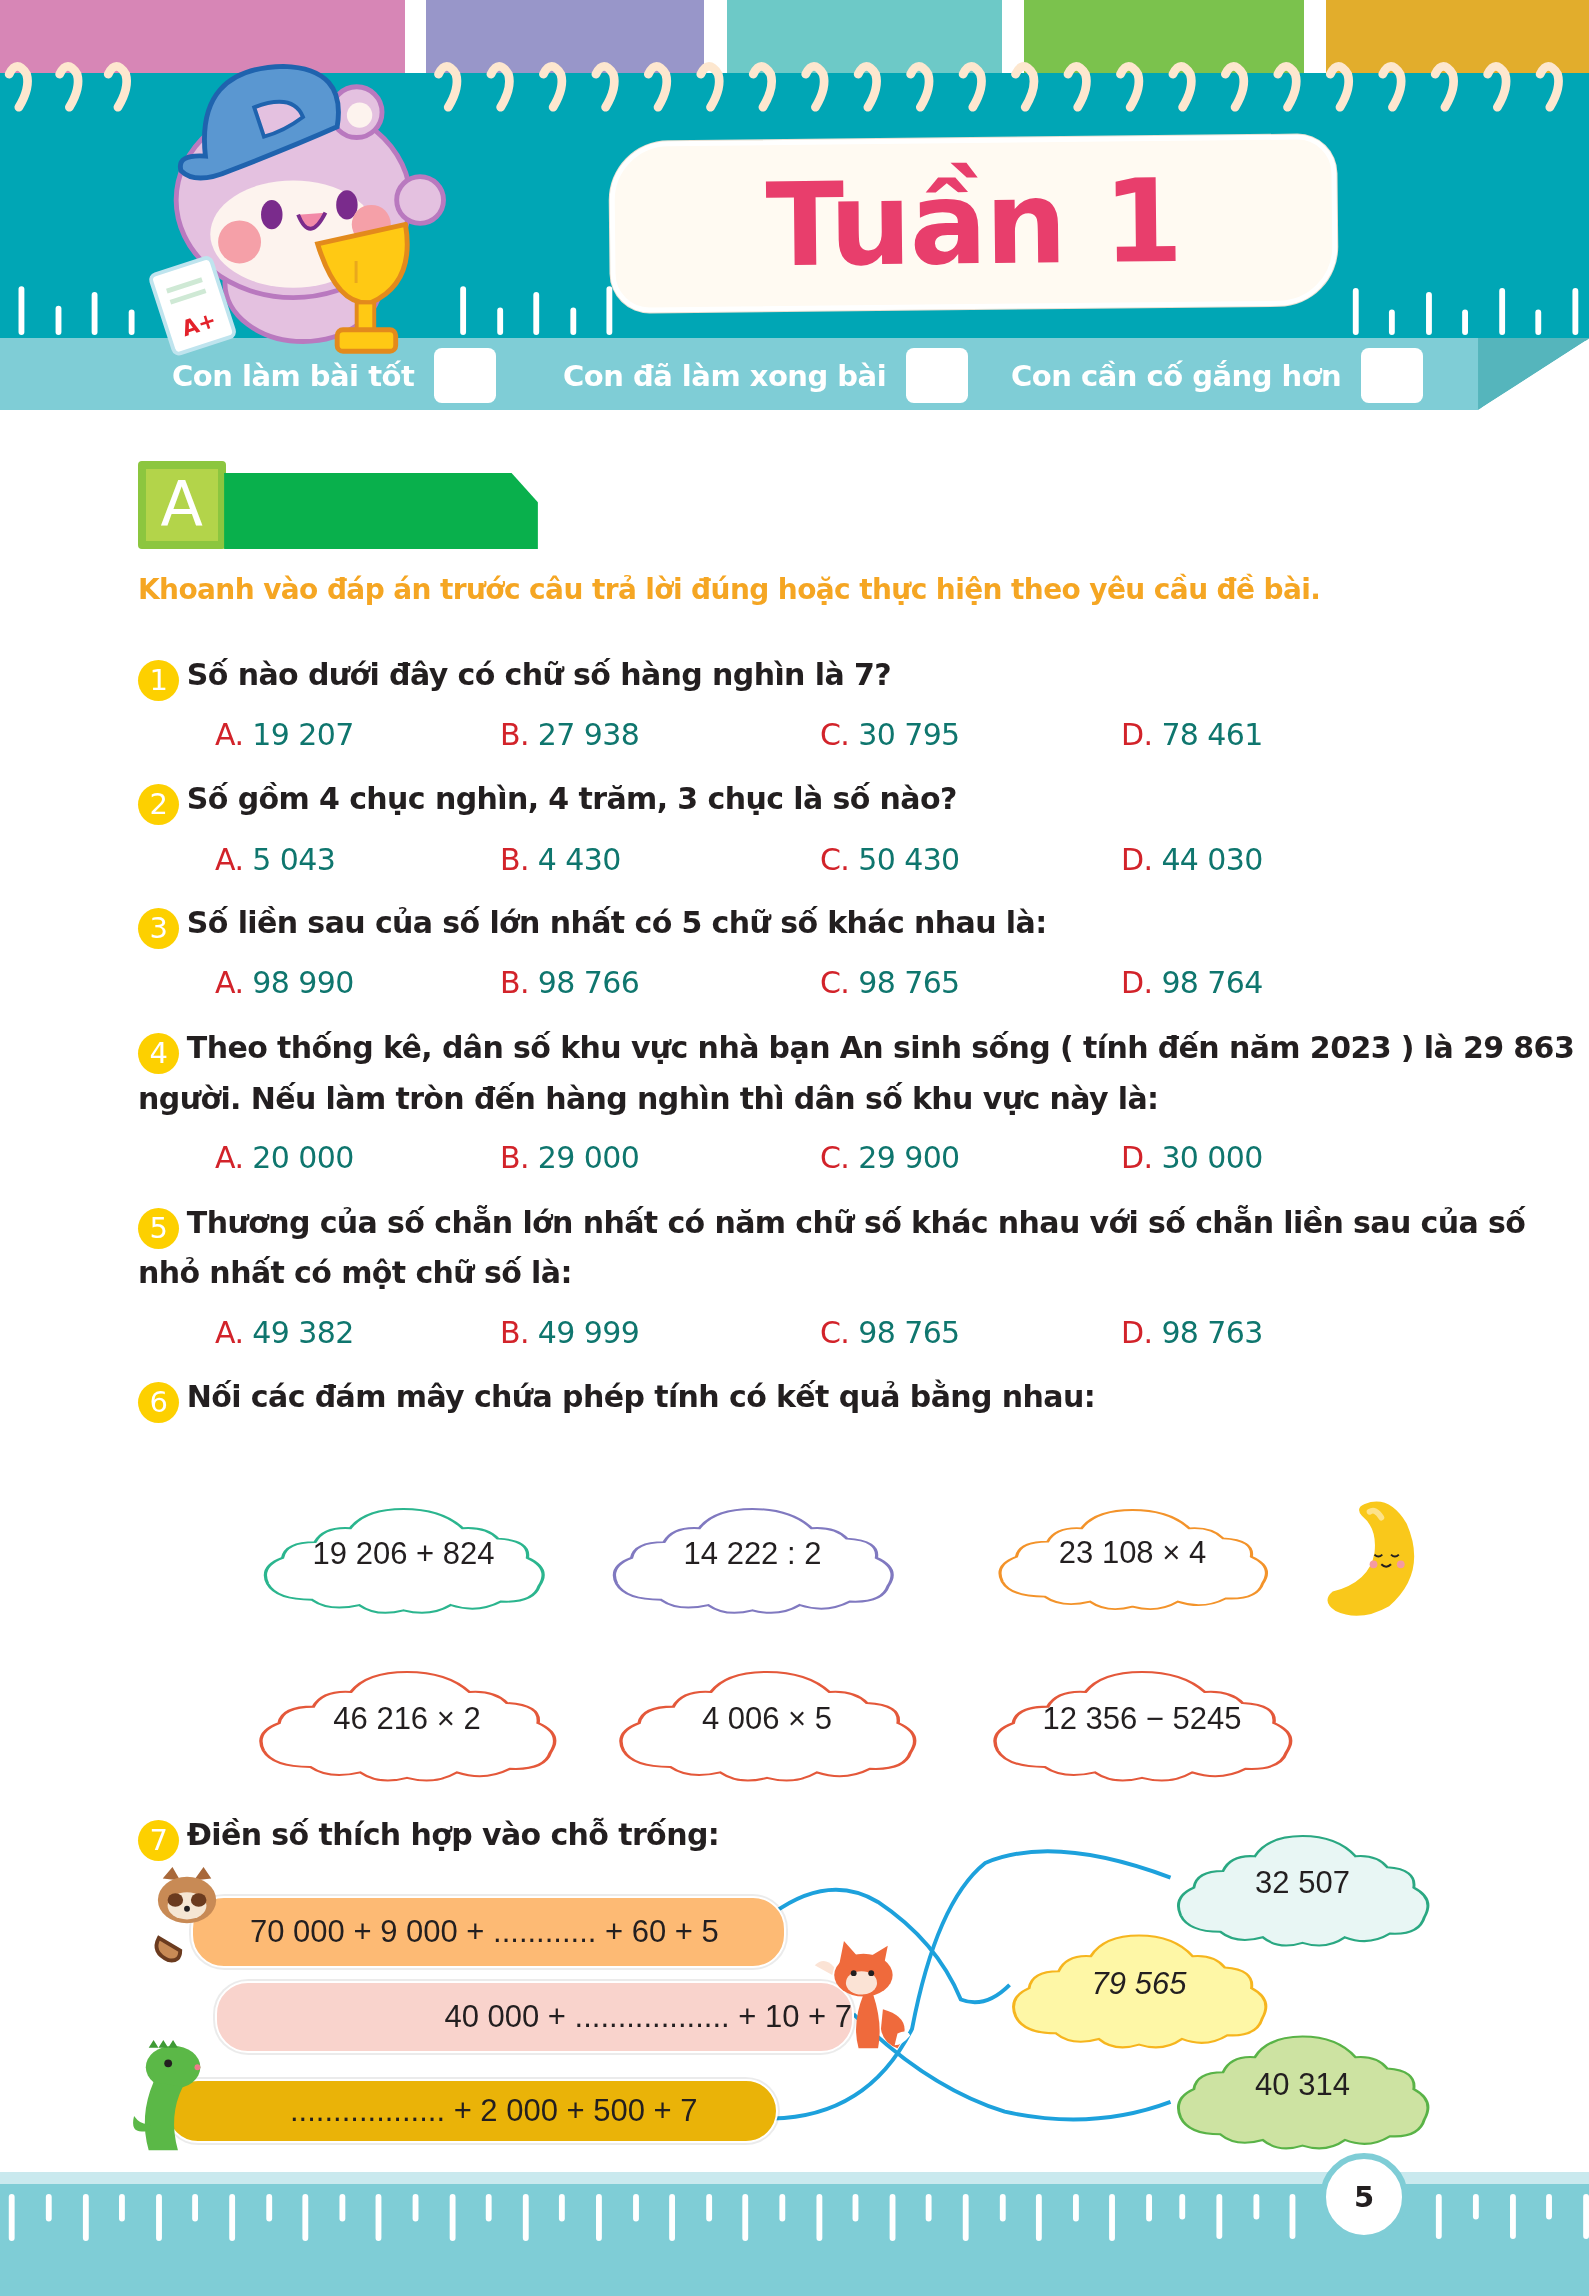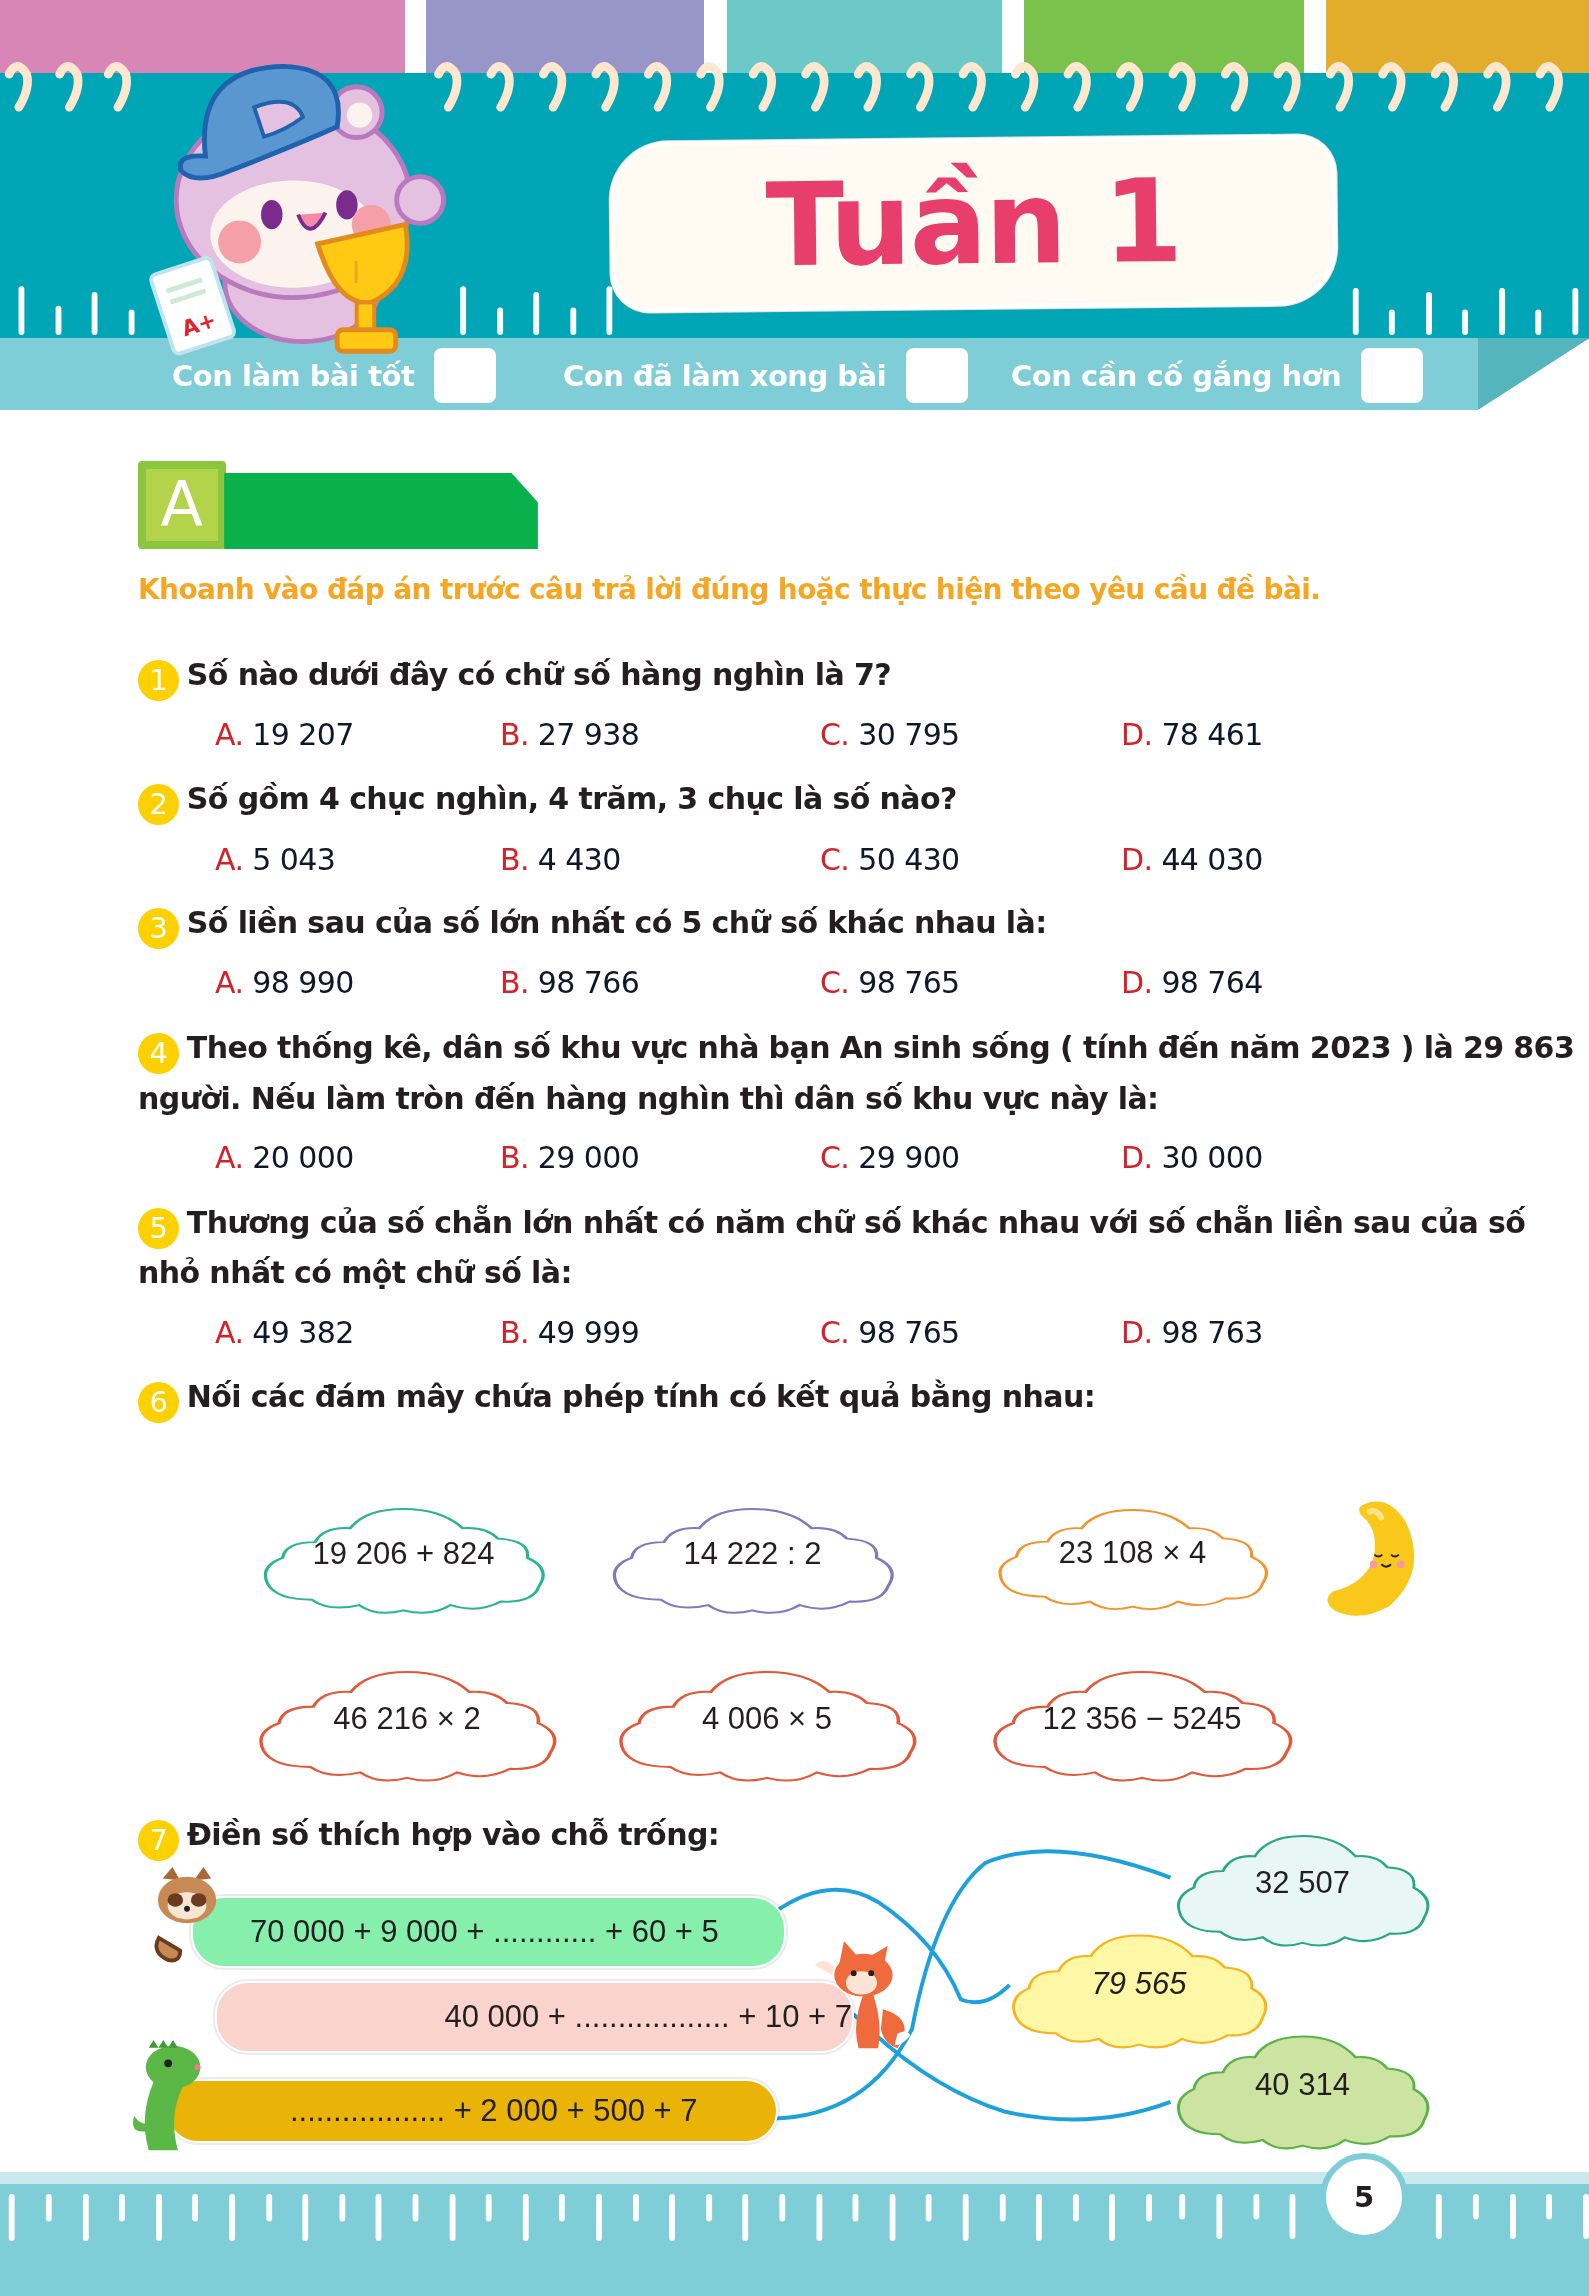--- a/index.html
+++ b/index.html
@@ -30,21 +30,21 @@
   .badge-label-bg { position: absolute; left: 86px; top: 11.7px; width: 314px; height: 76px; }
   .badge-label { position: absolute; left: 127px; top: 11.7px; height: 76px; display: flex; align-items: center; color: #fff; font-size: 30px; font-family: "DejaVu Sans", sans-serif; letter-spacing: -0.5px; }
 
   .instruction { position: absolute; left: 138px; top: 573px; color: #f5a623; font-size: 28px; font-weight: 700; font-family: "DejaVu Sans", sans-serif; letter-spacing: -0.6px; white-space: nowrap; }
 
   .q { position: absolute; left: 138px; font-size: 30px; font-weight: 700; font-family: "DejaVu Sans", sans-serif; letter-spacing: -0.6px; line-height: 51px; color: #231f20; white-space: nowrap; }
   .q-num { display: inline-flex; width: 41px; height: 41px; border-radius: 50%; background: #fdd000; color: #fff; font-size: 29px; font-weight: 400; align-items: center; justify-content: center; vertical-align: -4.9px; margin-right: 7.8px; }
   .opts { position: absolute; left: 0; width: 1590px; height: 43px; font-size: 30px; font-family: "DejaVu Sans", sans-serif; letter-spacing: -0.6px; }
   .opt { position: absolute; top: 0; white-space: nowrap; }
   .opt-letter { color: #d2232a; }
-  .opt-val { color: #0f172a; margin-top: 48px; }
+  .opt-val { color: #0f766e; margin-top: 48px; }
 
   
   .cloud { position: absolute; }
   .cloud svg { position: absolute; left: 0; top: 0; }
   .cloud-text { position: absolute; left: 0; top: 0; width: 100%; height: 100%; display: flex; align-items: center; justify-content: center; font-size: 31px; font-family: "Liberation Sans", sans-serif; color: #231f20; }
 
   .moon { position: absolute; left: 1321px; top: 1494px; width: 107px; height: 127px; }
 
   
   .pill { position: absolute; border-radius: 33px; border: 2.9px solid #fff; box-shadow: 0 0 0 2px rgba(0,0,0,0.08); display: flex; align-items: center; font-size: 31px; font-family: "Liberation Sans", sans-serif; color: #231f20; white-space: nowrap; }
@@ -310,21 +310,21 @@
 </div>
 
 <svg class="links" viewBox="0 0 1630 2355" width="1590" height="2297">
   <g fill="none" stroke="#1da1dc" stroke-width="4">
     <path d="M792 1962 Q850 1920 900 1950 Q960 1990 985 2050 Q1010 2060 1035 2035"></path>
     <path d="M875 2065 Q950 2140 1030 2165 Q1120 2185 1200 2155"></path>
     <path d="M792 2172 Q890 2170 935 2080 Q960 1950 1010 1910 Q1080 1880 1200 1925"></path>
   </g>
 </svg>
 
-<div class="pill" style="left:191px;top:1896px;width:595px;height:72px;background:#86efac;padding-left:57px;">
+<div class="pill" style="left:191px;top:1896px;width:595px;height:72px;background:#fdba74;padding-left:57px;">
   <span>70 000 + 9 000 + ............ + 60 + 5</span>
 </div>
 <div class="pill" style="left:215px;top:1981px;width:639px;height:72px;background:#f9d3cc;padding-left:132px;justify-content:flex-end;">
   <span>40 000 + .................. + 10 + 7</span>
 </div>
 <div class="pill" style="left:166px;top:2079px;width:612px;height:64px;background:#eab308;padding-left:122px;">
   <span>.................. + 2 000 + 500 + 7</span>
 </div>
 
 <svg class="animal" style="left:151px;top:1865px;" width="73" height="102" viewBox="0 0 75 105">

